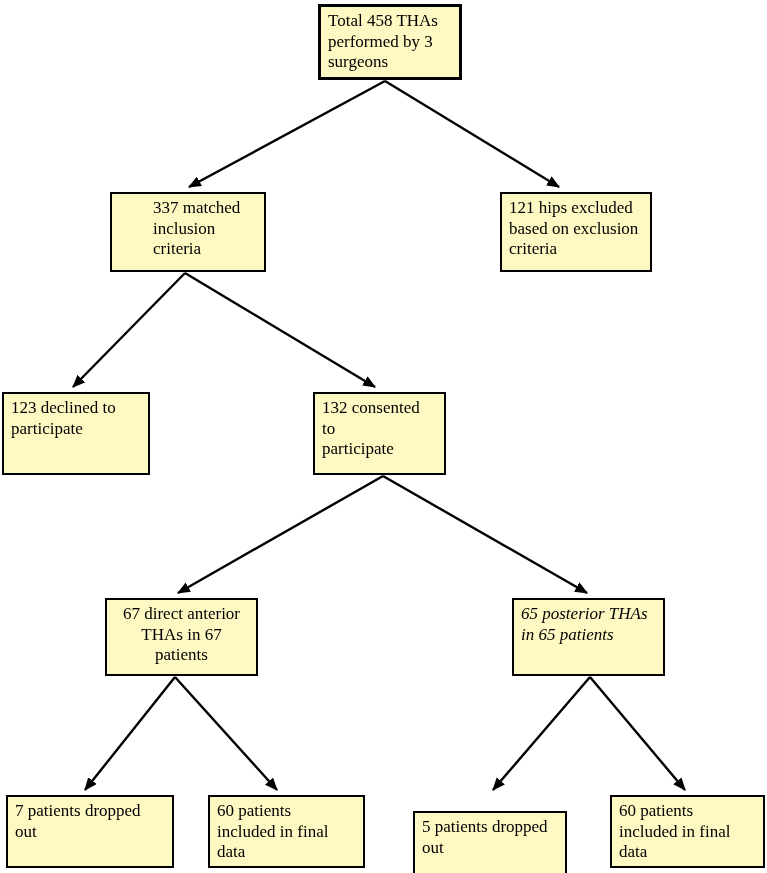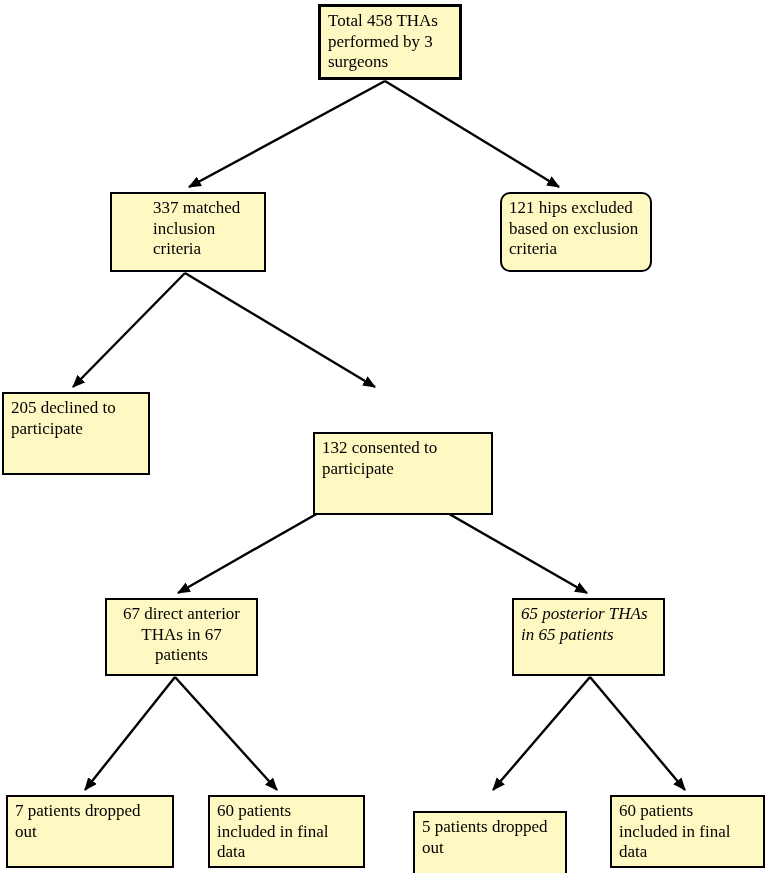--- a/index.html
+++ b/index.html
@@ -32,23 +32,23 @@
     box-sizing: border-box;
     border: 2px solid #000000;
     background: #fef9c3;
     font-size: 17px;
     line-height: 1.22;
     padding: 4px 7px;
     white-space: pre-line;
   }
   .n-total      { left: 318px; top: 4px;   width: 144px; height: 76px; border-width: 3px; }
   .n-matched    { left: 110px; top: 192px; width: 156px; height: 80px; padding-left: 41px; }
-  .n-excluded   { left: 500px; top: 192px; width: 152px; height: 80px; border-radius: 10px; }
+  .n-excluded   { left: 500px; top: 192px; width: 152px; height: 80px; }
   .n-declined   { left: 2px;   top: 392px; width: 148px; height: 83px; }
-  .n-consented  { left: 313px; top: 392px; width: 180px; height: 83px; margin-top: 40px; }
+  .n-consented  { left: 313px; top: 392px; width: 133px; height: 83px; }
   .n-anterior   { left: 105px; top: 598px; width: 153px; height: 78px; text-align: center; }
   .n-posterior  { left: 512px; top: 598px; width: 153px; height: 78px; font-style: italic; }
   .n-dropped7   { left: 6px;   top: 795px; width: 168px; height: 73px; }
   .n-included-a { left: 208px; top: 795px; width: 157px; height: 73px; }
   .n-dropped5   { left: 413px; top: 795px; width: 154px; height: 73px; margin-top: 16px; }
   .n-included-b { left: 610px; top: 795px; width: 155px; height: 73px; }
 </style>
 </head>
 <body>
 
@@ -76,21 +76,21 @@
 performed by 3
 surgeons</div>
 
   <div class="node n-matched">337 matched
 inclusion criteria</div>
 
   <div class="node n-excluded">121 hips excluded
 based on exclusion
 criteria</div>
 
-  <div class="node n-declined">205 declined to
+  <div class="node n-declined">123 declined to
 participate</div>
 
   <div class="node n-consented">132 consented to
 participate</div>
 
   <div class="node n-anterior">67 direct anterior
 THAs in 67
 patients</div>
 
   <div class="node n-posterior">65 posterior THAs

